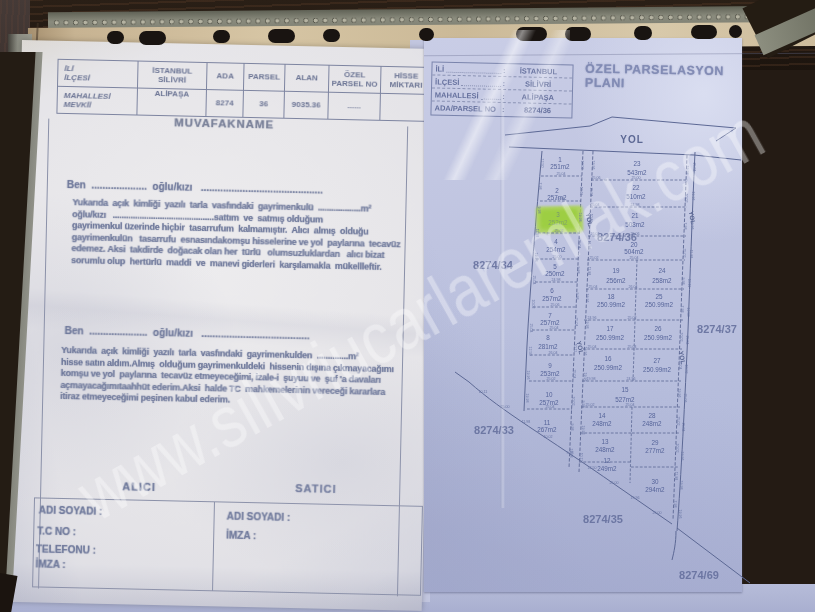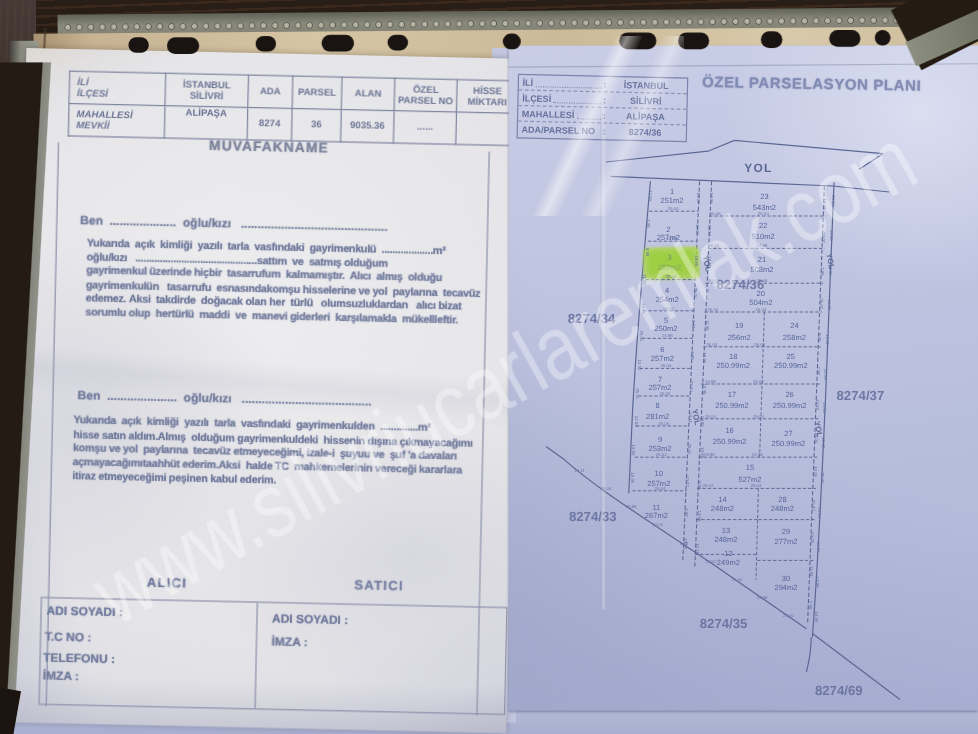--- a/index.html
+++ b/index.html
@@ -31,21 +31,21 @@
    linear-gradient(330deg, rgba(168,172,196,.38) 0%, rgba(190,193,210,.22) 7%, rgba(255,255,255,0) 16%),
    linear-gradient(78deg, rgba(170,174,195,.3) 0%, rgba(255,255,255,0) 14%),
    radial-gradient(60% 40% at 12% 55%, rgba(158,162,186,.22), rgba(255,255,255,0) 70%),
    radial-gradient(130% 90% at 45% 38%, #edecee 0%, #e4e3e7 55%, #d9d9e1 85%, #d0d1dc 100%);
   box-shadow:0 0 6px rgba(0,0,0,.25);}
 #pageL::after{content:"";position:absolute;left:0;top:0;width:100%;height:100%;
   background:
    linear-gradient(183deg, rgba(255,255,255,0) 46%, rgba(160,162,185,.15) 49%, rgba(255,255,255,0) 53%),
    linear-gradient(to bottom, rgba(255,255,255,0) 93%, rgba(150,153,178,.3) 100%),
    radial-gradient(60% 30% at 80% 74%, rgba(164,168,192,.20), rgba(255,255,255,0) 70%);}
-#pageR{left:424px;top:38px;width:391px;height:554px;filter:blur(0.3px);
+#pageR{left:424px;top:38px;width:318px;height:554px;filter:blur(0.3px);
   background:
    radial-gradient(70% 45% at 88% 10%, rgba(220,224,242,.9) 0%, rgba(220,224,242,0) 60%),
    linear-gradient(200deg, rgba(150,156,192,.0) 55%, rgba(150,156,192,.4) 90%),
    linear-gradient(245deg, rgba(150,156,192,.0) 70%, rgba(150,156,192,.25) 95%),
    linear-gradient(173deg, #c9cde6 0%, #bfc4e0 35%, #b6bddc 65%, #aeb5d8 100%);}
 #pageR::after{content:"";position:absolute;left:76px;top:50px;width:5px;height:420px;
   background:linear-gradient(90deg, rgba(120,126,160,.15), rgba(255,255,255,.27) 60%, rgba(255,255,255,0));}
 #pageR{box-shadow:0 1px 2px rgba(80,85,120,.55);}
 
 #wm{left:84px;top:457px;width:940px;transform:rotate(-29deg) scaleX(0.82);transform-origin:0 50%;

